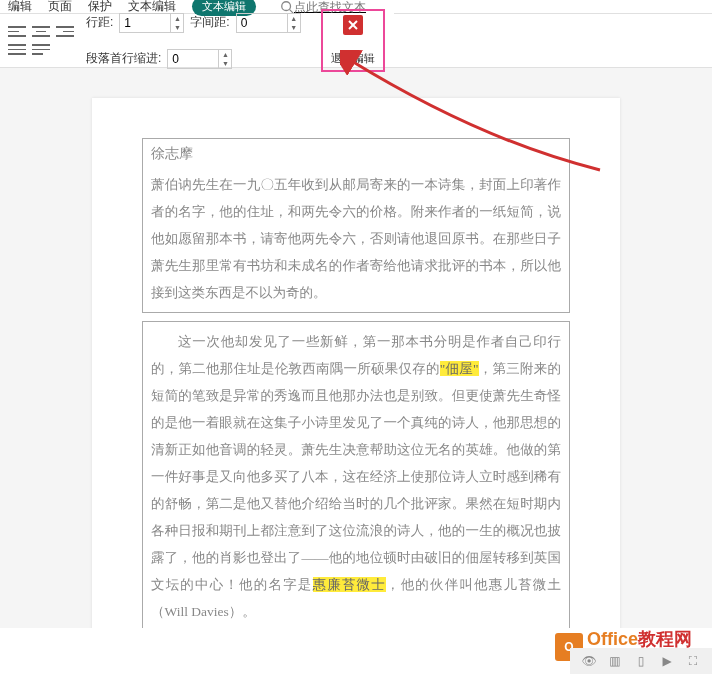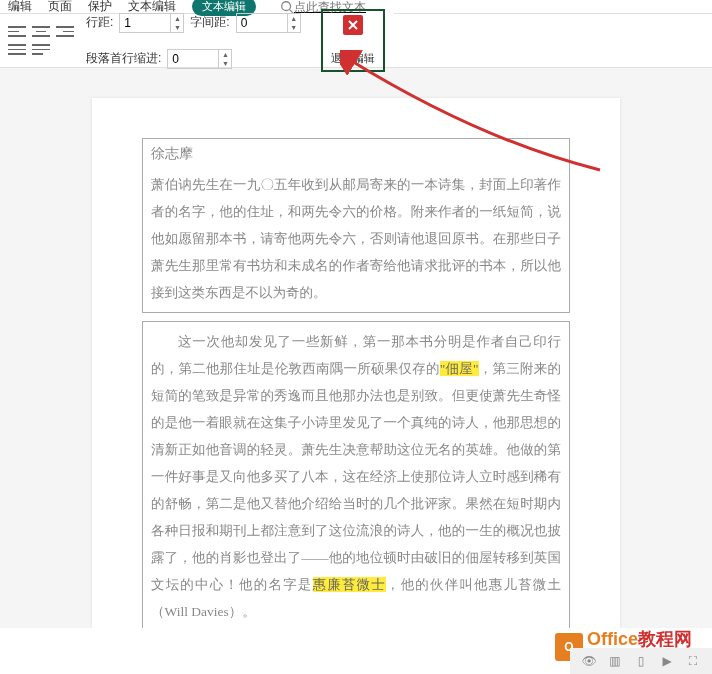--- a/index.html
+++ b/index.html
@@ -19,21 +19,21 @@
     .align-line { height: 1.5px; background: #666; }
     
     .spacing-group { display: flex; flex-direction: column; gap: 16px; }
     .spacing-row { display: flex; align-items: center; gap: 6px; }
     .spacing-label { color: #333; }
     .spinner { display: flex; align-items: center; border: 1px solid #ccc; height: 20px; }
     .spinner input { border: none; outline: none; width: 50px; padding: 0 4px; font-size: 12px; }
     .spinner-btns { display: flex; flex-direction: column; border-left: 1px solid #ccc; }
     .spinner-btn { width: 12px; height: 9px; font-size: 7px; text-align: center; line-height: 9px; cursor: pointer; color: #666; }
     
-    .exit-group { display: flex; flex-direction: column; align-items: center; gap: 16px; margin-left: 8px; border: 2px solid #14532d; padding: 4px 8px; }
+    .exit-group { display: flex; flex-direction: column; align-items: center; gap: 16px; margin-left: 8px; border: 2px solid #ec4899; padding: 4px 8px; }
     .exit-btn { width: 20px; height: 20px; background: #d03030; color: #fff; display: flex; align-items: center; justify-content: center; font-weight: bold; cursor: pointer; border-radius: 2px; }
     .exit-label { font-size: 11px; color: #333; }
     
     .arrow-svg { position: absolute; top: 50px; left: 340px; pointer-events: none; }
     
     .document-area { background: #f5f5f5; padding: 30px 50px; height: 560px; overflow: hidden; }
     .page { background: #fff; width: 528px; margin: 0 auto; padding: 40px 50px; box-shadow: 0 0 3px rgba(0,0,0,0.1); }
     .text-block { border: 1px solid #aaa; padding: 6px 8px; margin-bottom: 8px; }
     .doc-title { color: #888; font-size: 14px; margin-bottom: 8px; font-family: KaiTi, serif; }
     .doc-para { color: #888; font-size: 13.5px; line-height: 2; font-family: KaiTi, serif; text-align: justify; }

